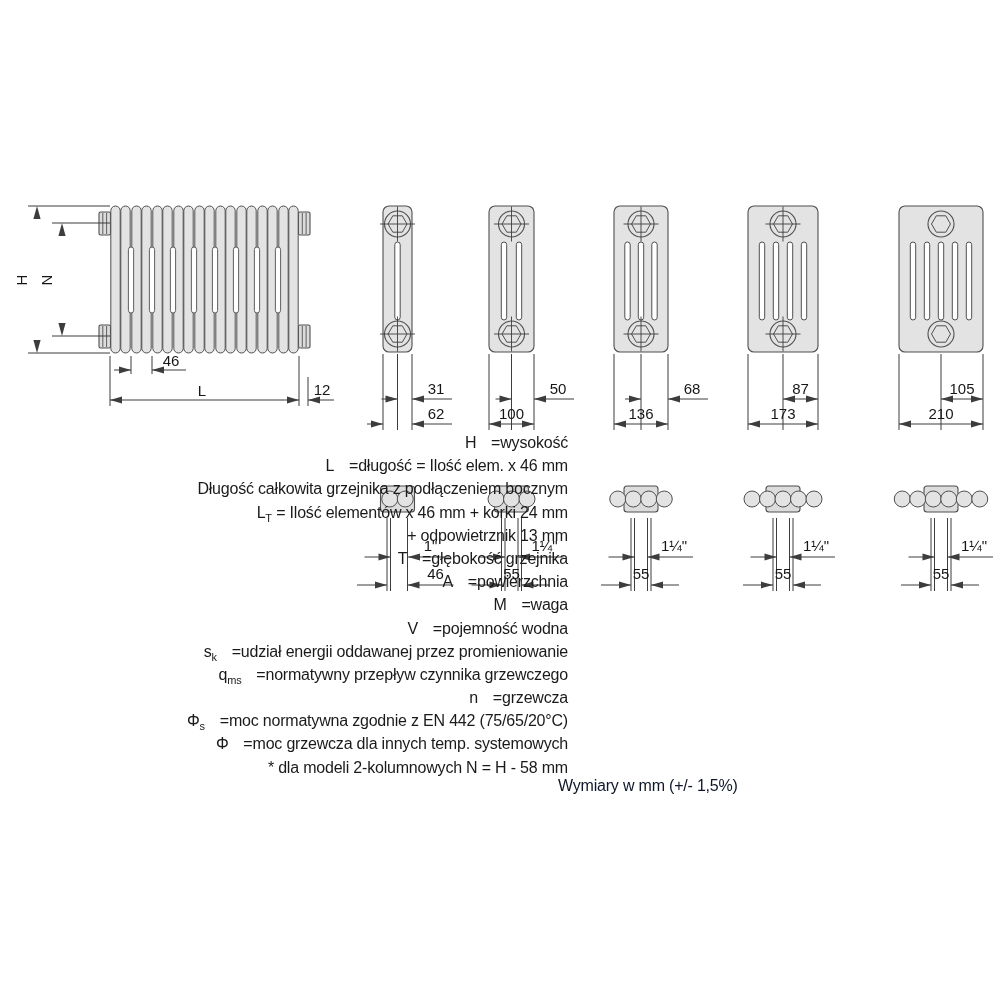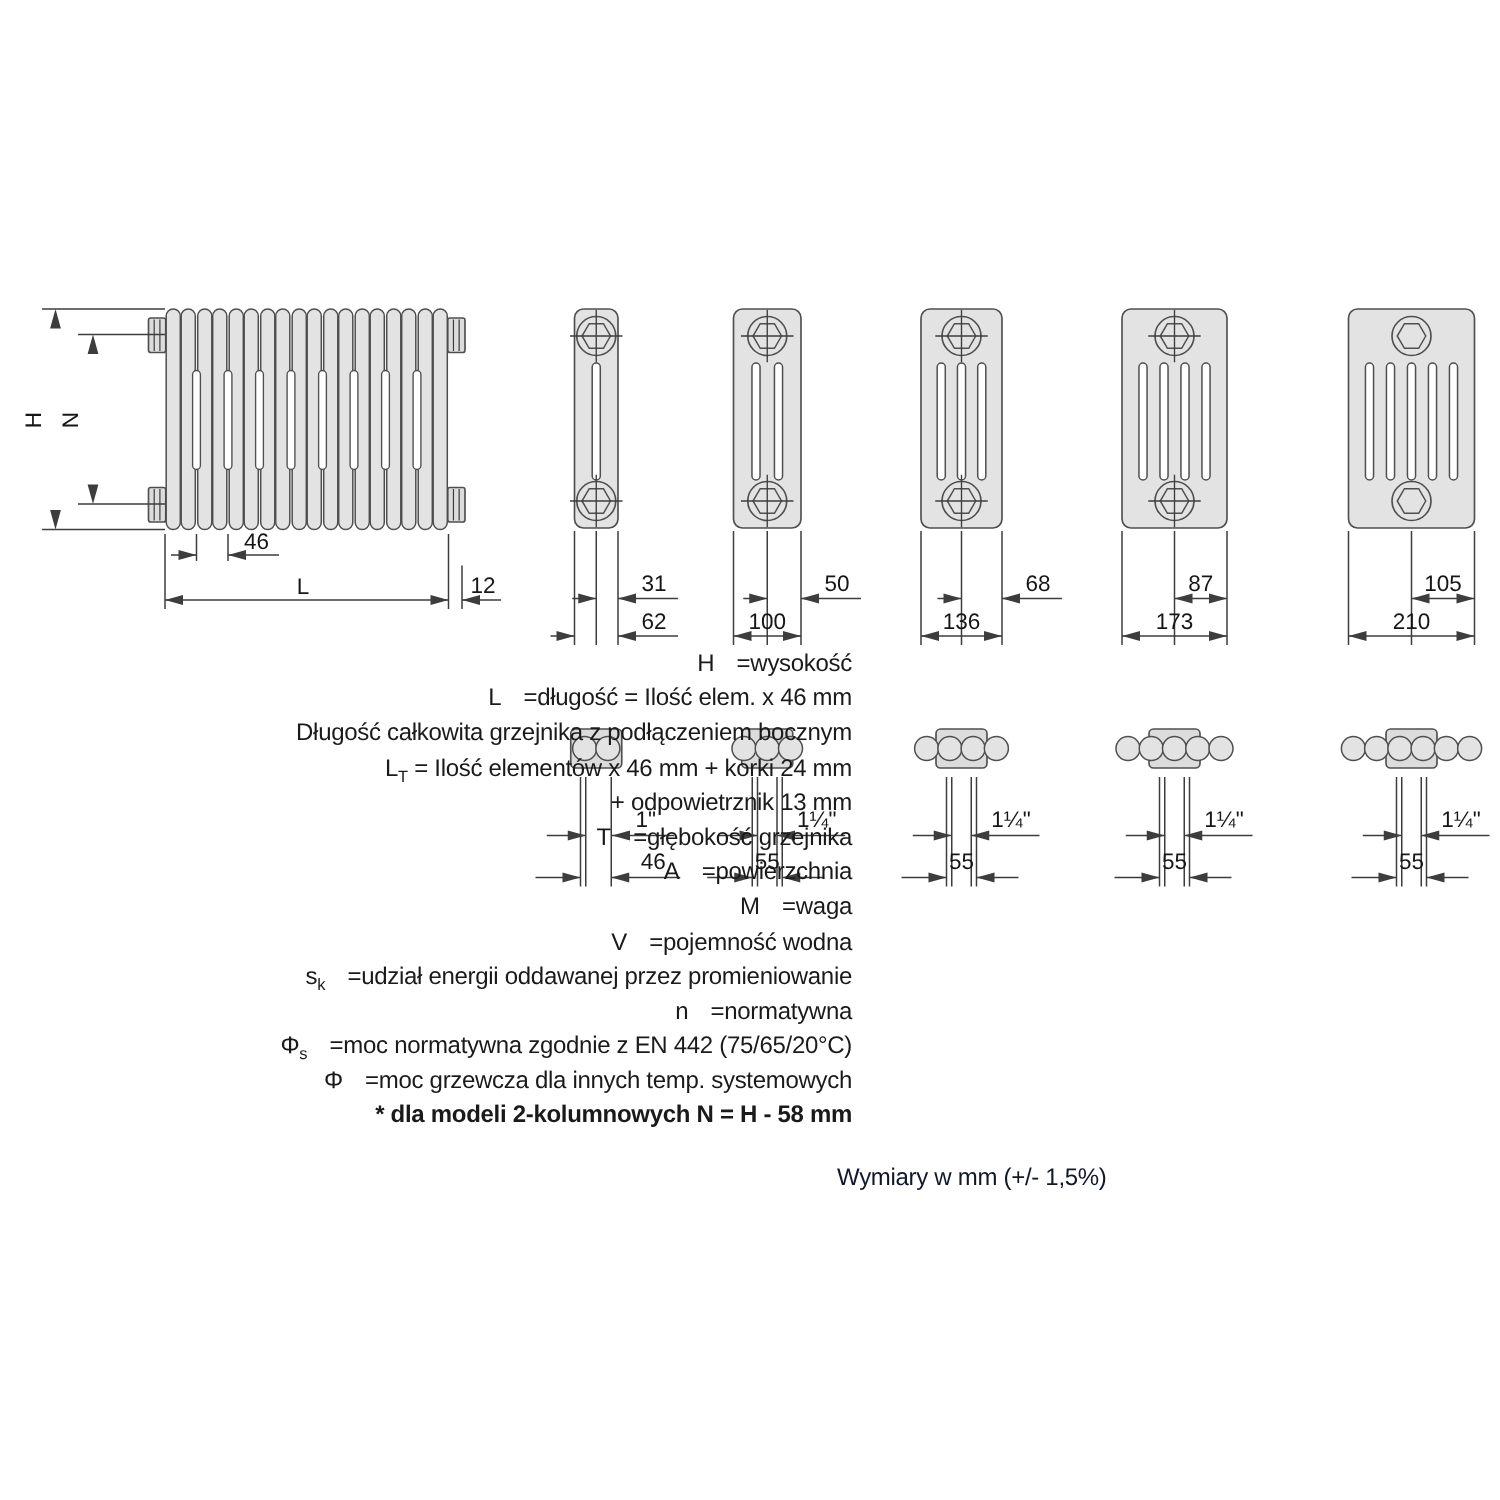--- a/index.html
+++ b/index.html
@@ -5,21 +5,21 @@
   html,body{margin:0;padding:0;background:#fff;}
   body{width:1000px;height:1000px;position:relative;overflow:hidden;
        font-family:"Liberation Sans","DejaVu Sans",sans-serif;color:#161616;}
   .stage{position:absolute;inset:0;background:#fff;}
   svg{position:absolute;left:0;top:0;}
   .legend{position:absolute;left:8px;top:431px;width:560px;font-size:16px;
           letter-spacing:-0.2px;line-height:23.2px;color:#1a1a1a;}
   .lg-row{height:23.2px;white-space:nowrap;text-align:right;}
   .lg-row .sym{display:inline-block;width:50px;}
   .lg-row .eq{display:inline-block;width:24px;}
-  .lg-row.indent{padding-left:78px;font-weight:bold;}
+  .lg-row.indent{padding-left:78px;}
   sub{font-size:11px;line-height:0;}
   .footnote{position:absolute;left:558px;top:777px;font-size:16px;
             letter-spacing:-0.2px;color:#0f172a;white-space:nowrap;}
 </style>
 </head>
 <body>
 
 <div class="stage">
   <svg id="diagram" width="1000" height="620" viewBox="0 0 1000 620">
       <g>
@@ -323,19 +323,20 @@
       <div class="lg-row"><span class="sym">H</span><span class="eq">=</span><span>wysokość</span></div>
       <div class="lg-row"><span class="sym">L</span><span class="eq">=</span><span>długość = Ilość elem. x 46 mm</span></div>
       <div class="lg-row"><span>Długość całkowita grzejnika z podłączeniem bocznym</span></div>
       <div class="lg-row"><span>L<sub>T</sub></span> <span>= Ilość elementów x 46 mm + korki 24 mm</span></div>
       <div class="lg-row"><span>+ odpowietrznik 13 mm</span></div>
       <div class="lg-row"><span class="sym">T</span><span class="eq">=</span><span>głębokość grzejnika</span></div>
       <div class="lg-row"><span class="sym">A</span><span class="eq">=</span><span>powierzchnia</span></div>
       <div class="lg-row"><span class="sym">M</span><span class="eq">=</span><span>waga</span></div>
       <div class="lg-row"><span class="sym">V</span><span class="eq">=</span><span>pojemność wodna</span></div>
       <div class="lg-row"><span class="sym">s<sub>k</sub></span><span class="eq">=</span><span>udział energii oddawanej przez promieniowanie</span></div>
-      <div class="lg-row"><span class="sym">n</span><span class="eq">=</span><span>normatywna</span></div>
+      <div class="lg-row"><span class="sym">q<sub>ms</sub></span><span class="eq">=</span><span>normatywny przepływ czynnika grzewczego</span></div>
+      <div class="lg-row"><span class="sym">n</span><span class="eq">=</span><span>grzewcza</span></div>
       <div class="lg-row"><span class="sym">Φ<sub>s</sub></span><span class="eq">=</span><span>moc normatywna zgodnie z EN 442 (75/65/20°C)</span></div>
       <div class="lg-row"><span class="sym">Φ</span><span class="eq">=</span><span>moc grzewcza dla innych temp. systemowych</span></div>
       <div class="lg-row indent"><span>* dla modeli 2-kolumnowych N = H - 58 mm</span></div>
     </div>
   <div class="footnote">Wymiary w mm (+/- 1,5%)</div>
 </div>
 
 </body></html>

